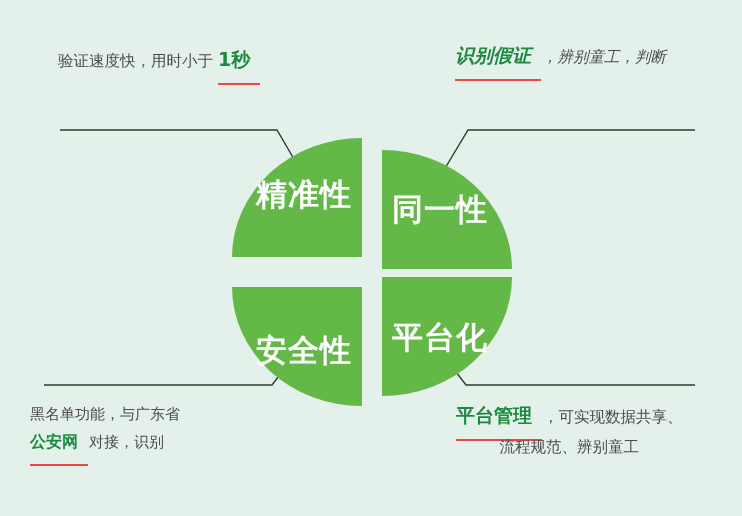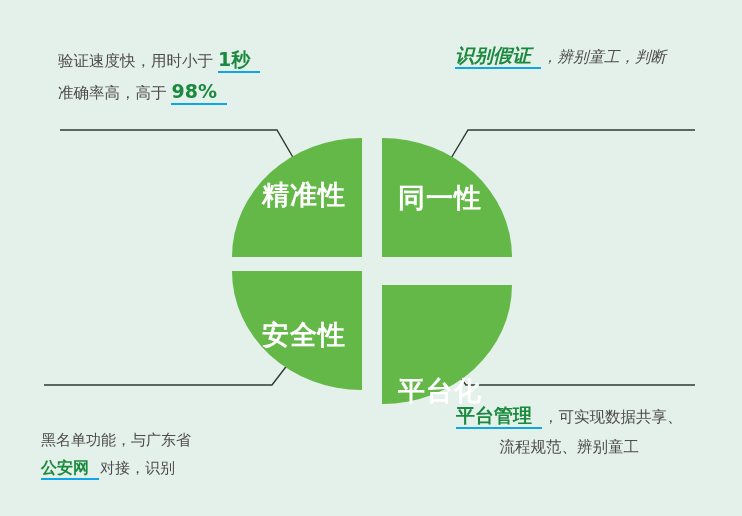--- a/index.html
+++ b/index.html
@@ -42,74 +42,73 @@
     width: 130px;
     height: 119px;
     background: #63b848;
     display: flex;
     align-items: center;
     justify-content: center;
     box-sizing: border-box;
   }
   .quad span {
     color: #ffffff;
-    font-size: 27px;
+    font-size: 31px;
     font-weight: bold;
     letter-spacing: 1px;
     line-height: 1;
     white-space: nowrap;
   }
   .quad.tl {
     left: 0;   top: 0;
     border-top-left-radius: 130px 119px;
     padding-left: 14px;
     padding-bottom: 6px;
   }
   .quad.tr {
-    left: 150px; top: 0;
+    left: 150px; top: 12px;
     border-top-right-radius: 130px 119px;
     padding-right: 14px;
   }
   .quad.bl {
-    left: 0;   top: 133px;
+    left: 0;   top: 149px;
     border-bottom-left-radius: 130px 119px;
     padding-left: 14px;
     padding-top: 7px;
   }
   .quad.br {
-    left: 150px; top: 147px;
+    left: 150px; top: 139px;
     border-bottom-right-radius: 130px 119px;
     padding-right: 14px;
     padding-top: 2px;
-    align-items: flex-end;
   }
 
   
   .callout {
     position: absolute;
     color: #4c4c4c;
     font-size: 15.5px;
     line-height: 30px;
   }
   .callout .line {
     white-space: nowrap;
   }
   .hl {
     color: #1b8a3f;
     font-weight: bold;
     font-size: 19px;
-    border-bottom: 2px solid #0ea5e9;
-    padding-bottom: 1px;
+    border-bottom: 2px solid #ef4444;
+    padding-bottom: 13px;
     padding-right: 10px;
     margin-right: 1px;
   }
 
   .c-tl { left: 58px;  top: 44px; }
   .c-tr { left: 455px; top: 40px; font-style: italic; }
-  .c-bl { left: 41px;  top: 401px; font-size: 15px; line-height: 27px; margin-top: 26px; }
+  .c-bl { left: 30px;  top: 401px; font-size: 15px; line-height: 27px; }
   .c-br { left: 456px; top: 400px; text-align: center; }
 
   .c-bl .hl { font-size: 16px; }
 </style>
 </head>
 <body>
 
 <div id="stage">
 
   <svg id="connectors" viewBox="0 0 742 516" width="742" height="516">
@@ -133,23 +132,20 @@
     </div>
     <div class="quad br">
       <span>平台化</span>
     </div>
   </div>
 
   <div class="callout c-tl">
     <div class="line">
       <span>验证速度快，用时小于 </span><span class="hl">1秒</span>
     </div>
-    <div class="line">
-      <span>准确率高，高于 </span><span class="hl">98%</span>
-    </div>
   </div>
 
   <div class="callout c-tr">
     <div class="line">
       <span class="hl">识别假证</span><span>，辨别童工，判断</span>
     </div>
   </div>
 
   <div class="callout c-bl">
     <div class="line">黑名单功能，与广东省</div>

